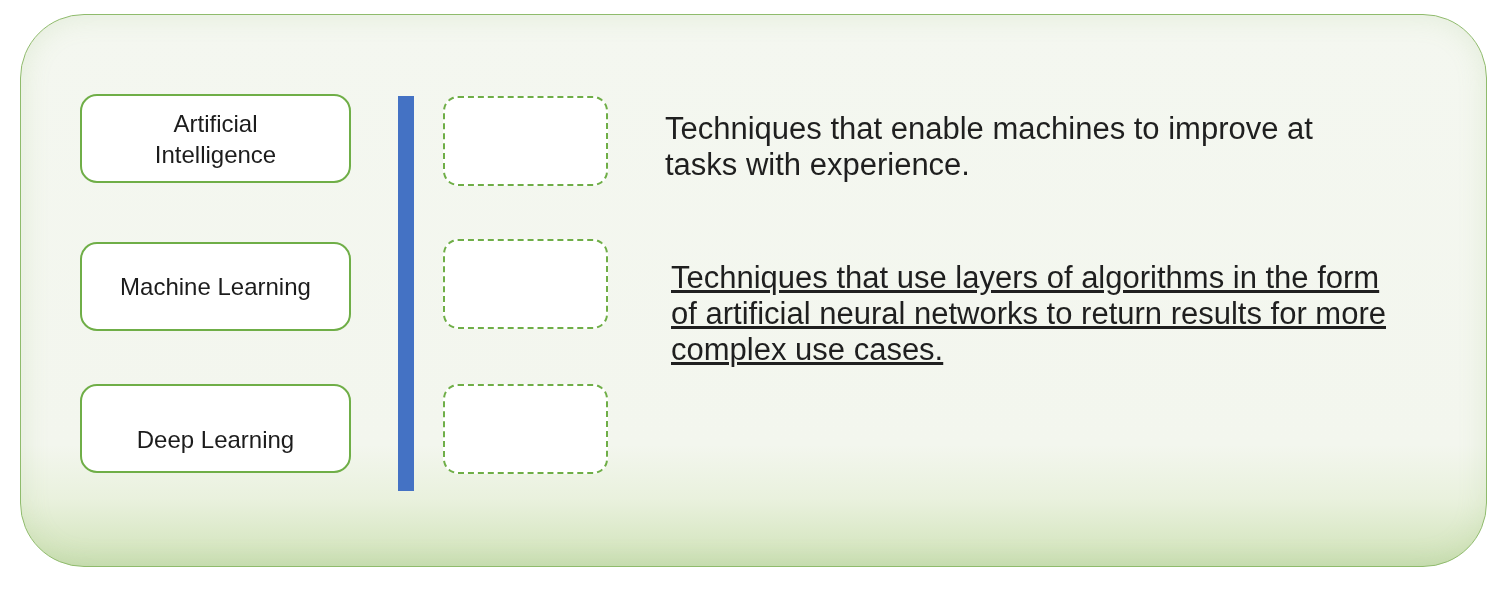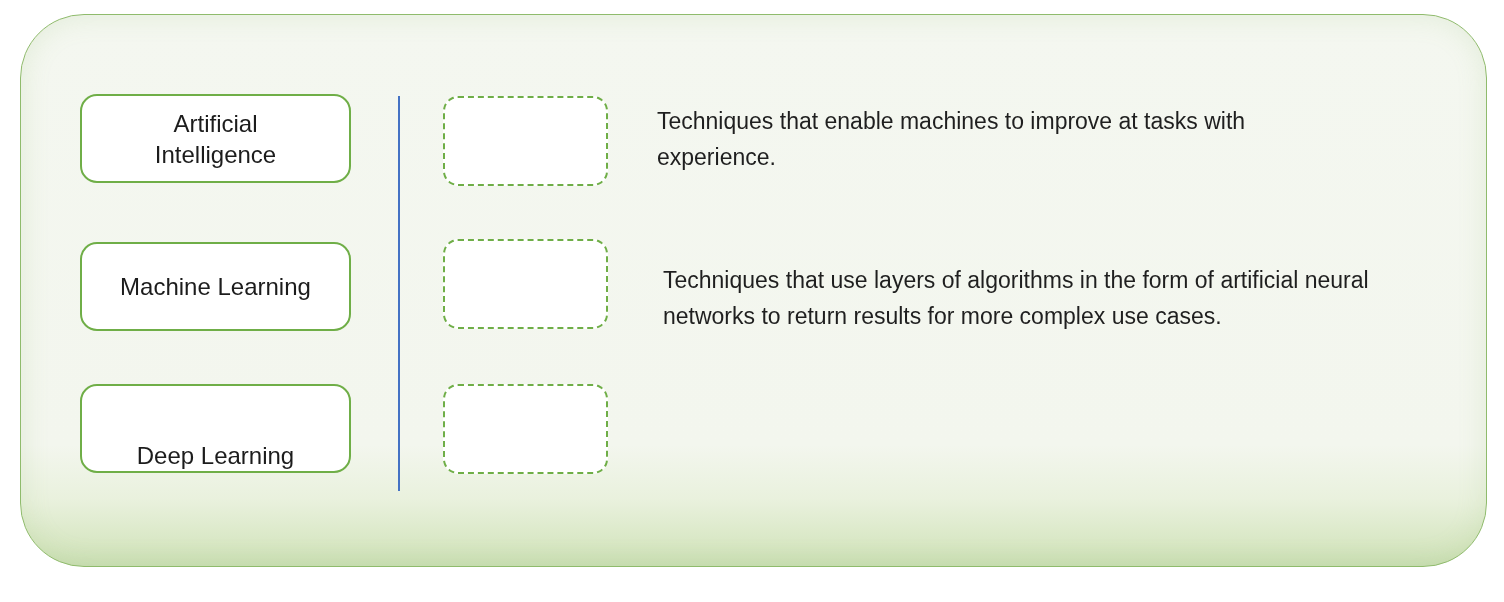--- a/index.html
+++ b/index.html
@@ -1,15 +1,15 @@
 <!DOCTYPE html>
 <html><head>
 <meta charset="utf-8">
 <style>
-  * { margin: 0; padding: 0; box-sizing: border-box; }
+  * { margin: 0; padding: 8px; box-sizing: border-box; }
   html, body {
     width: 1504px; height: 602px;
     background: #ffffff;
     font-family: "Liberation Sans", sans-serif;
     overflow: hidden;
   }
   .slide {
     position: absolute;
     left: 20px; top: 14px;
     width: 1467px; height: 553px;
@@ -55,26 +55,26 @@
     border: 2.5px dashed #6fae47;
     border-radius: 15px;
     cursor: pointer;
   }
   .drop-zone.d1 { top: 81px; }
   .drop-zone.d2 { top: 224px; }
   .drop-zone.d3 { top: 369px; }
   .definition {
     position: absolute;
     left: 636px;
-    font-size: 23px;
+    font-size: 31px;
     line-height: 36px;
     color: #1f1f1f;
   }
   .definition.f1 { top: 88px;  max-width: 680px; }
-  .definition.f2 { top: 247px; max-width: 740px; left: 642px; }
+  .definition.f2 { top: 237px; max-width: 740px; left: 642px; text-decoration: underline; }
   .definition.f3 { top: 394px; max-width: 630px; }
 </style>
 </head>
 <body>
 
 <div class="slide">
 
   <div class="term-box t1">
     <span class="term-label">Artificial Intelligence</span>
   </div>

